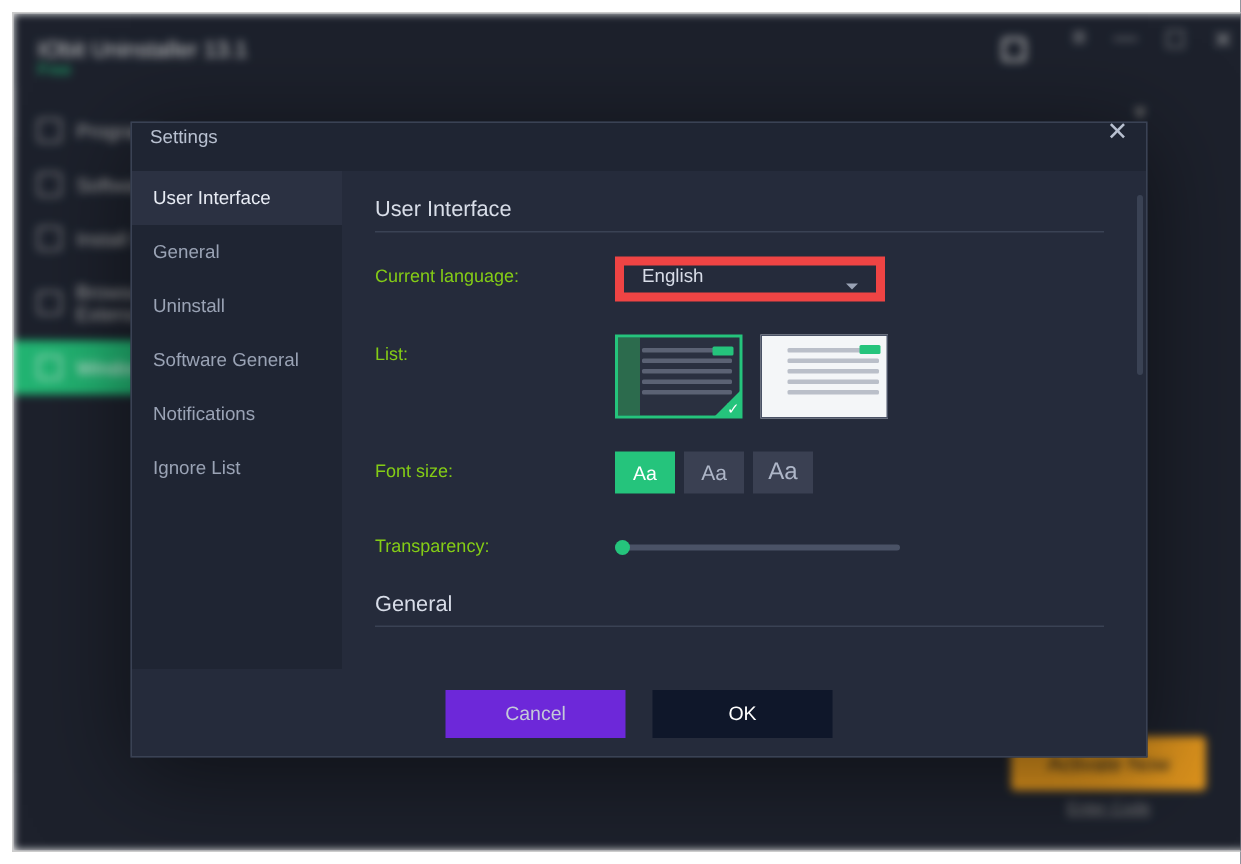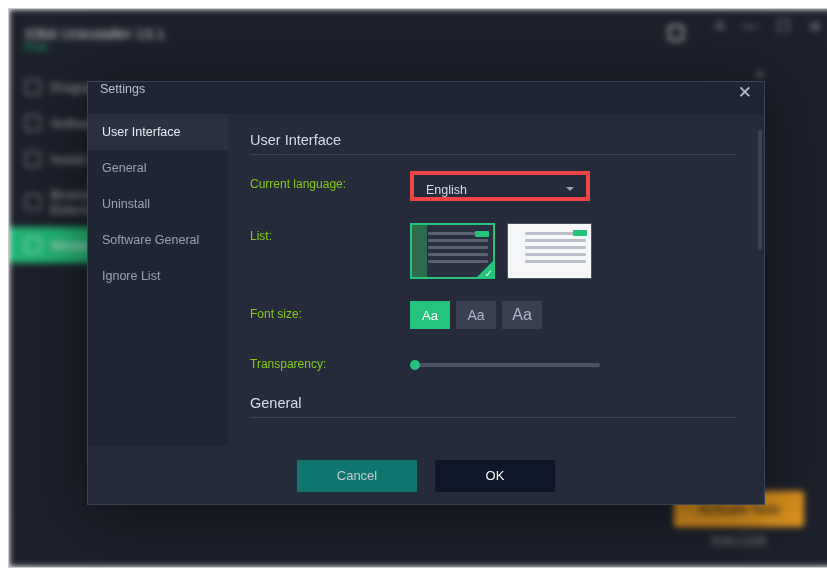--- a/index.html
+++ b/index.html
@@ -18,32 +18,32 @@
 .side-item.active{background:#25c47c;color:#fff}
 .side-item .si-icon{width:16px;height:16px;border:1.5px solid currentColor;border-radius:2px}
 .activate{position:absolute;bottom:22px;right:30px;text-align:center}
 .activate-btn{background:#f0a020;color:#222;padding:10px 24px;font-size:14px;border-radius:3px;display:inline-block}
 .activate-link{color:#888;font-size:11px;text-decoration:underline;margin-top:6px}
 .hdr-dot{position:absolute;top:56px;right:70px;color:#777}
 .bag-icon{position:absolute;top:16px;right:150px;width:16px;height:16px;border:2px solid #ccc;border-radius:3px 3px 2px 2px}
 
 
 .modal{position:absolute;top:72px;left:78px;width:678px;height:424px;background:#252b3b;border:1px solid #3a4254;box-shadow:0 10px 60px rgba(0,0,0,.5);display:flex;flex-direction:column}
-.modal-titlebar{height:32px;background:#1f2533;display:flex;align-items:flex-start;padding:0 12px;color:#b8c0d0;font-size:12.5px}
+.modal-titlebar{height:32px;background:#1f2533;display:flex;align-items:flex-end;padding:16px 12px;color:#b8c0d0;font-size:12.5px}
 .modal-close{margin-left:auto;color:#b8c0d0;font-size:17px;cursor:pointer}
 .modal-body{flex:1;display:flex;min-height:0}
 .modal-nav{width:140px;background:#1f2533}
 .mnav-item{padding:11px 14px;color:#9aa3b5;font-size:12.5px;cursor:pointer}
 .mnav-item.sel{background:#2b3142;color:#e8ecf4}
 .modal-content{flex:1;padding:18px 28px 10px 22px;overflow:auto;color:#c4cad8;position:relative}
 .sec-title{color:#d8dde8;font-size:14.5px;padding-bottom:6px;border-bottom:1px solid #3a4254;margin-bottom:16px}
 .row{display:flex;align-items:flex-start;margin-bottom:22px}
 .row-label{width:160px;color:#84cc16;font-size:12px;padding-top:6px}
 .row-body{flex:1}
-.select{border:4px solid #ef4444;height:30px;width:180px;display:flex;align-items:flex-end;padding:0 12px;color:#d8dde8;font-size:12.5px;position:relative;cursor:pointer}
+.select{border:6px solid #ef4444;height:30px;width:180px;display:flex;align-items:flex-start;padding:0 12px;color:#d8dde8;font-size:12.5px;position:relative;cursor:pointer}
 .select::after{content:"";position:absolute;right:12px;top:12px;border:4px solid transparent;border-top-color:#9aa3b5}
 .skin-row{display:flex;gap:12px}
 .skin-thumb{width:85px;height:56px;border:1px solid #4a5266;position:relative;cursor:pointer;background:#33384a}
 .skin-thumb.sel{border:2px solid #25c47c}
 .skin-thumb.sel .chk{position:absolute;right:-1px;bottom:-1px;width:0;height:0;border:9px solid transparent;border-right-color:#25c47c;border-bottom-color:#25c47c}
 .skin-thumb.sel .chk::after{content:"✓";position:absolute;right:-8px;bottom:-10px;color:#fff;font-size:10px}
 .thumb-dark{background:linear-gradient(90deg,#2c6b4d 0 18%,#2a3040 18%);}
 .thumb-light{background:#f4f6f8}
 .thumb-lines{position:absolute;left:20%;right:6%;top:14%;bottom:14%}
 .thumb-line{height:3px;background:rgba(150,160,180,.45);margin-bottom:4px;border-radius:1px}
@@ -52,21 +52,21 @@
 .font-row{display:flex;gap:6px}
 .font-btn{width:40px;height:28px;background:#3a4052;color:#aeb6c8;display:flex;align-items:center;justify-content:center;font-size:13px;cursor:pointer}
 .font-btn.m{font-size:14px}
 .font-btn.l{font-size:16px}
 .font-btn.sel{background:#25c47c;color:#fff}
 .slider{width:190px;height:4px;background:#4a5266;border-radius:2px;position:relative;margin-top:12px}
 .slider-dot{position:absolute;left:0;top:-3px;width:10px;height:10px;border-radius:50%;background:#25c47c}
 .sec2{margin-top:24px}
 .modal-footer{height:58px;display:flex;align-items:center;justify-content:center;gap:18px;border-top:1px solid #0000}
 .btn{width:120px;height:32px;display:flex;align-items:center;justify-content:center;font-size:13px;cursor:pointer}
-.btn.cancel{background:#0f766e;color:#c4cad8}
+.btn.cancel{background:#6d28d9;color:#c4cad8}
 .btn.ok{background:#0f172a;color:#fff}
 .scrollbar-hint{position:absolute;right:2px;top:16px;width:4px;height:120px;background:#3a4254;border-radius:2px}
 </style>
 </head>
 <body>
 
 <div class="outer">
 
   <div class="app-bg">
     <div class="titlebar">
@@ -113,20 +113,21 @@
     <div class="modal-titlebar">
       <span>Settings</span>
       <span class="modal-close">✕</span>
     </div>
     <div class="modal-body">
       <div class="modal-nav">
         <div class="mnav-item sel">User Interface</div>
         <div class="mnav-item">General</div>
         <div class="mnav-item">Uninstall</div>
         <div class="mnav-item">Software General</div>
+        <div class="mnav-item">Notifications</div>
         <div class="mnav-item">Ignore List</div>
       </div>
       <div class="modal-content">
         <div class="scrollbar-hint"></div>
 
         <div class="sec-title">User Interface</div>
 
         <div class="row">
           <div class="row-label">Current language:</div>
           <div class="row-body">

